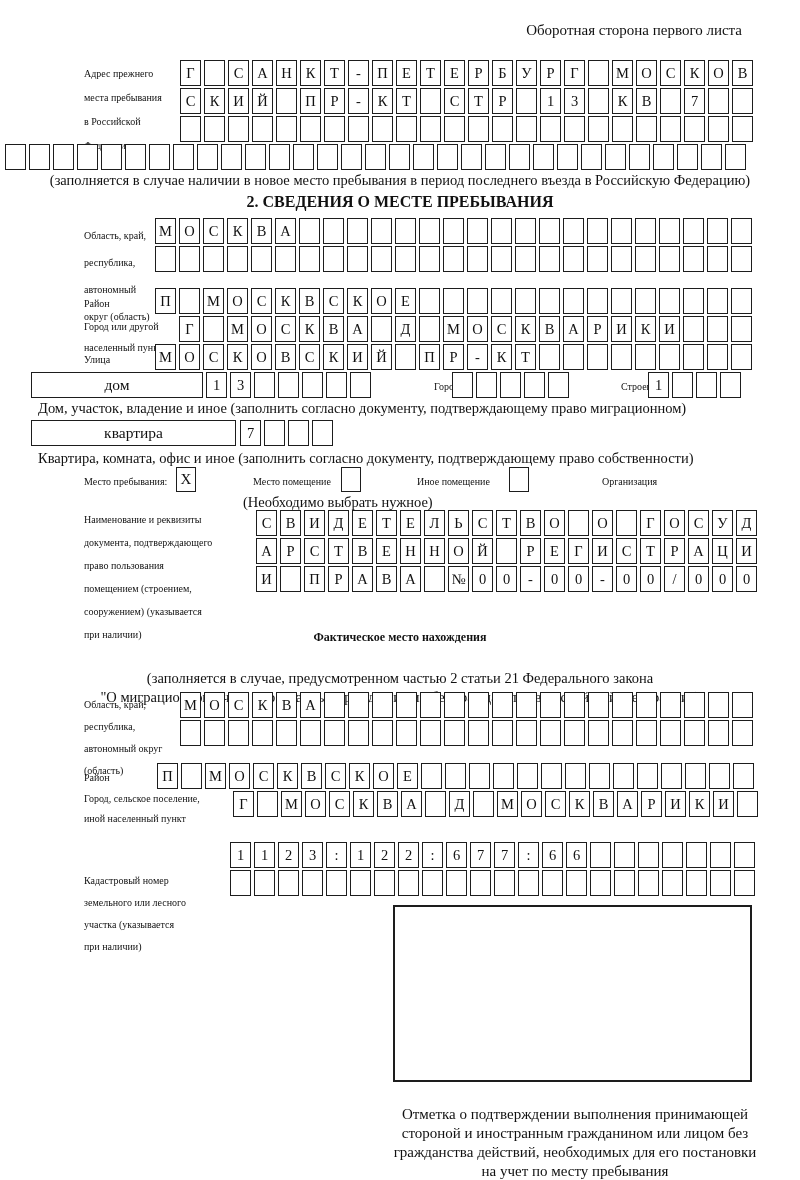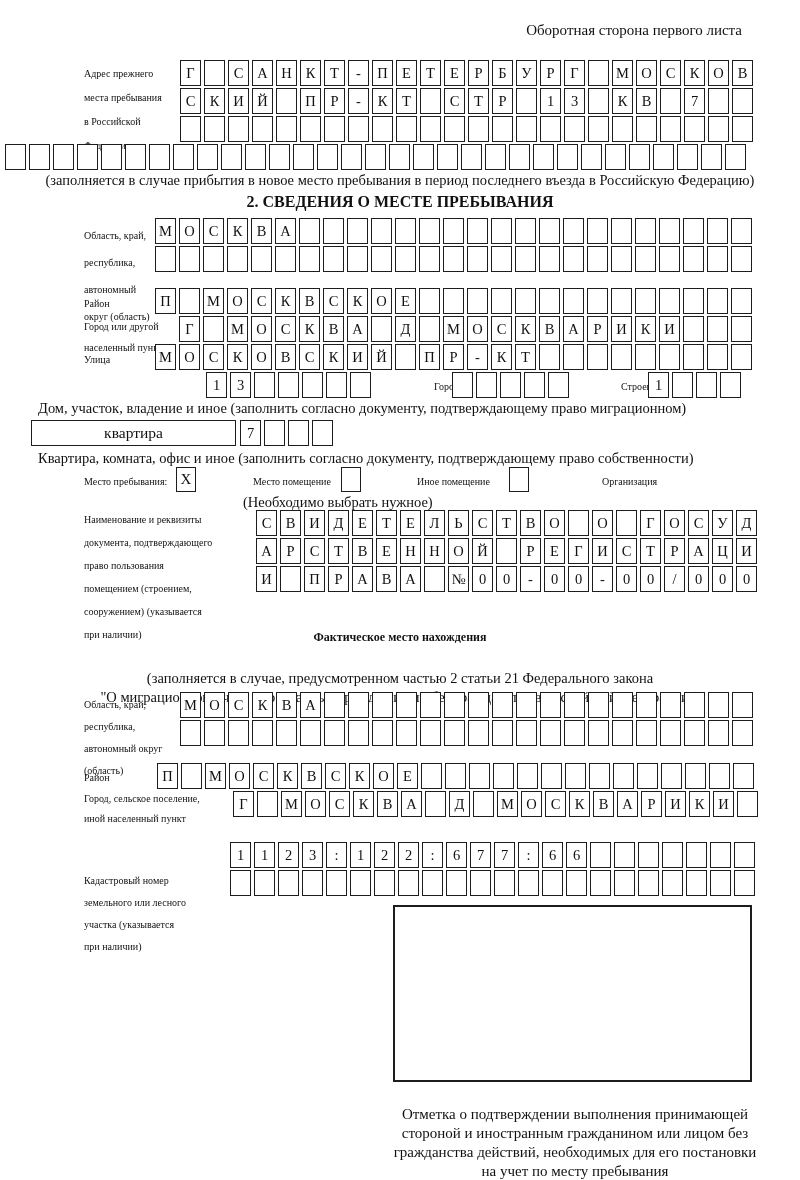--- a/index.html
+++ b/index.html
@@ -135,21 +135,21 @@
       <span class="cbox"></span>
       <span class="cbox"></span>
       <span class="cbox"></span>
       <span class="cbox"></span>
       <span class="cbox"></span>
       <span class="cbox"></span>
       <span class="cbox"></span>
       <span class="cbox"></span>
       <span class="cbox"></span>
     </div>
-  <div class="abs caption center" style="top:172px;">(заполняется в случае прибытия в новое место пребывания в период последнего въезда в Российскую Федерацию)</div>
+  <div class="abs caption center" style="top:172px;">(заполняется в случае наличии в новое место пребывания в период последнего въезда в Российскую Федерацию)</div>
 
   <div class="abs titleb center" style="top:193px;">2. СВЕДЕНИЯ О МЕСТЕ ПРЕБЫВАНИЯ</div>
 
   <div class="abs lbl" style="left:38px;top:222px;width:120px;line-height:27px;">Область, край,
 республика,
 автономный
 округ (область)</div>
   <div class="boxrow" style="left:155px;top:218px;">
       <span class="cbox">М</span>
       <span class="cbox">О</span>
@@ -285,20 +285,21 @@
       <span class="cbox"></span>
       <span class="cbox"></span>
       <span class="cbox"></span>
       <span class="cbox"></span>
       <span class="cbox"></span>
       <span class="cbox"></span>
       <span class="cbox"></span>
       <span class="cbox"></span>
     </div>
 
+  <div class="widebox" style="left:31px;top:372px;width:172px;">дом</div>
   <div class="boxrow" style="left:206px;top:372px;">
       <span class="cbox">1</span>
       <span class="cbox">3</span>
       <span class="cbox"></span>
       <span class="cbox"></span>
       <span class="cbox"></span>
       <span class="cbox"></span>
       <span class="cbox"></span>
     </div>
   <div class="abs lbl" style="left:388px;top:375px;">Город</div>

